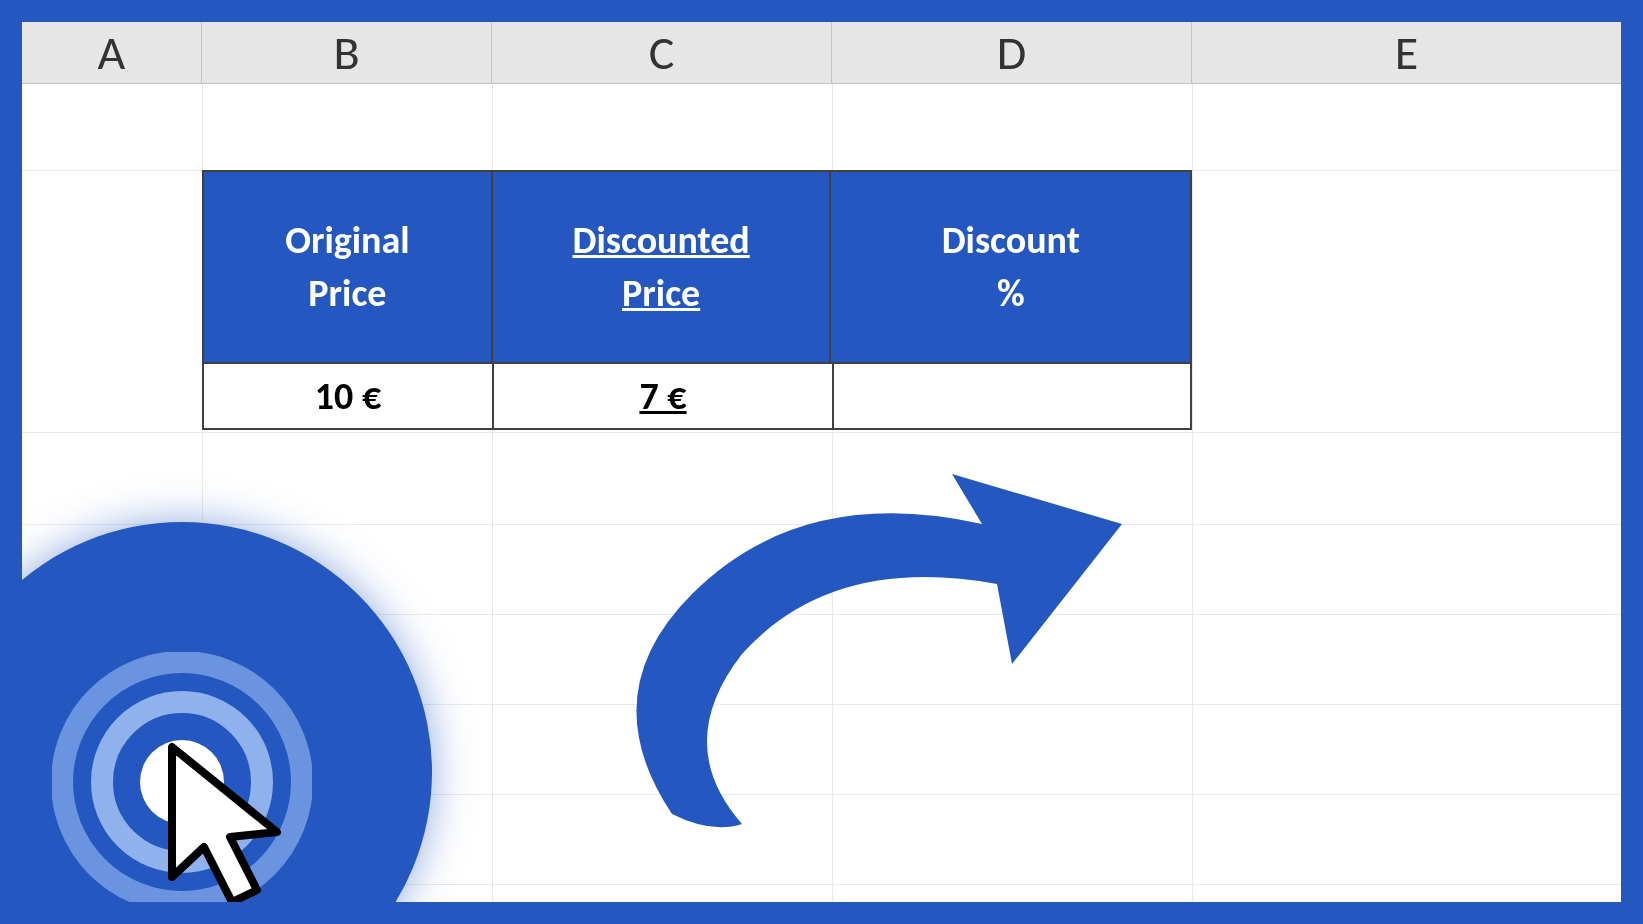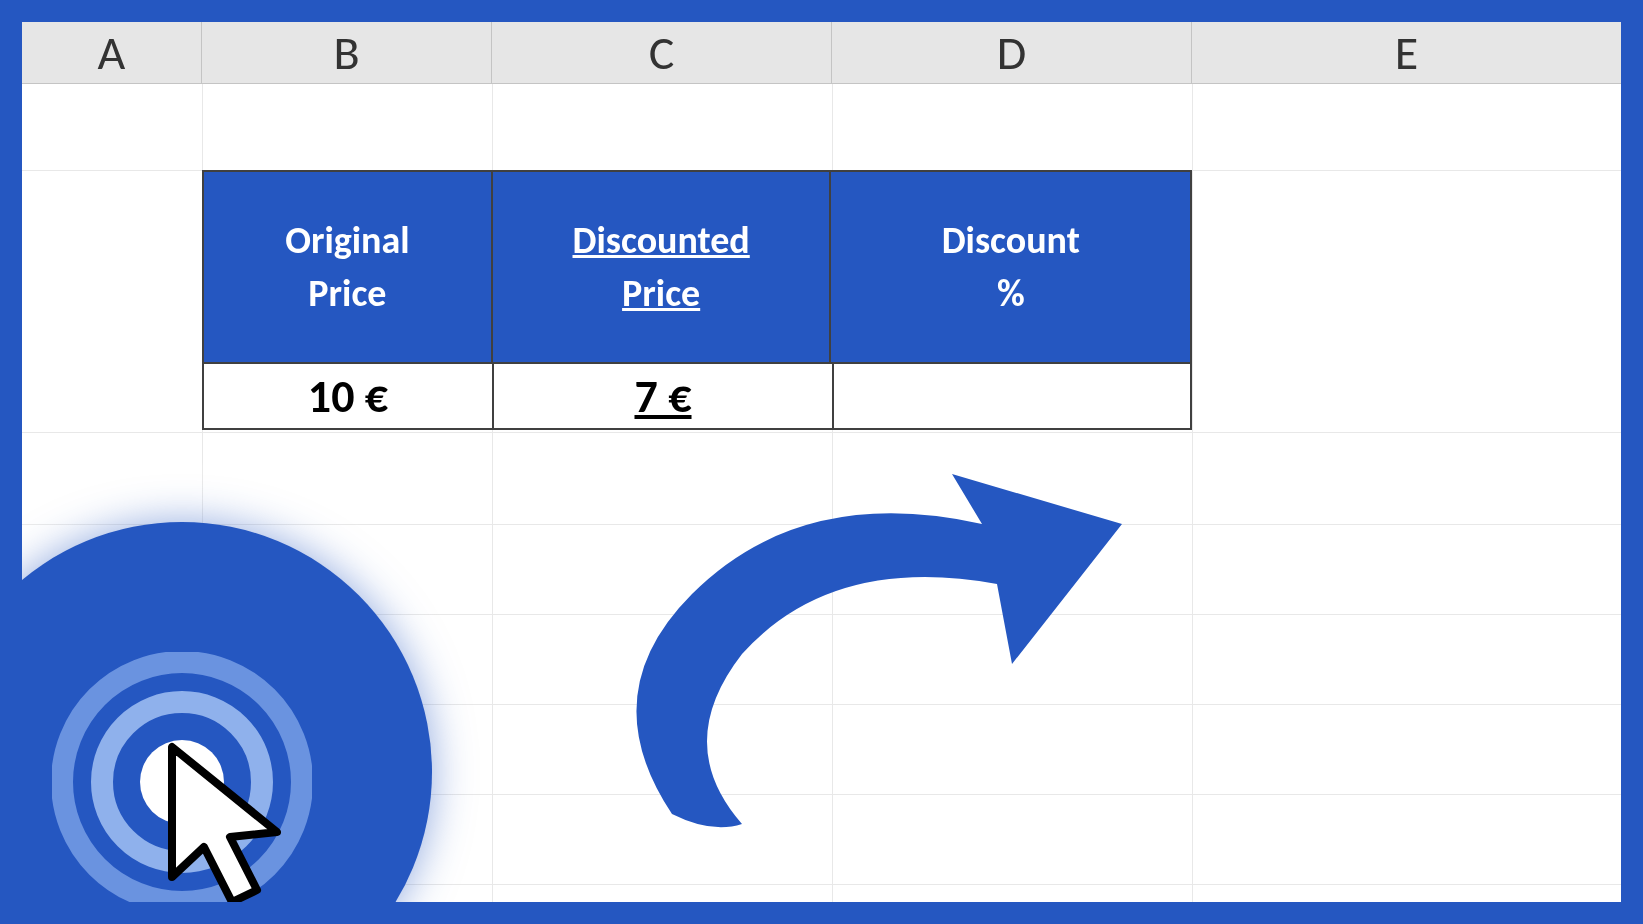--- a/index.html
+++ b/index.html
@@ -94,21 +94,21 @@
   .dcell-d { width: 360px; border-right: none !important; }
   .dtable .drow {
     display: flex;
     height: 66px;
     background: #fff;
     border-top: 2px solid #404040;
   }
   .dtable .dcell {
     color: #000;
     font-weight: 700;
-    font-size: 46px;
+    font-size: 38px;
     display: flex;
     align-items: center;
     justify-content: center;
     border-right: 2px solid #404040;
   }
   .highlight {
     background: #ffff00;
     padding: 4px 12px;
   }
   

